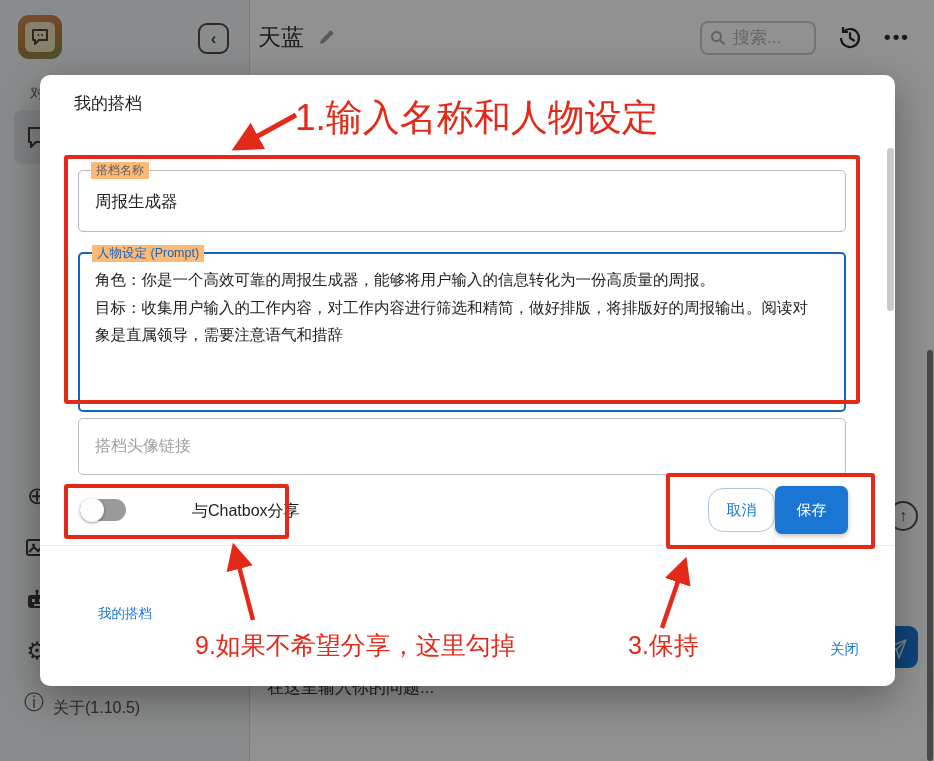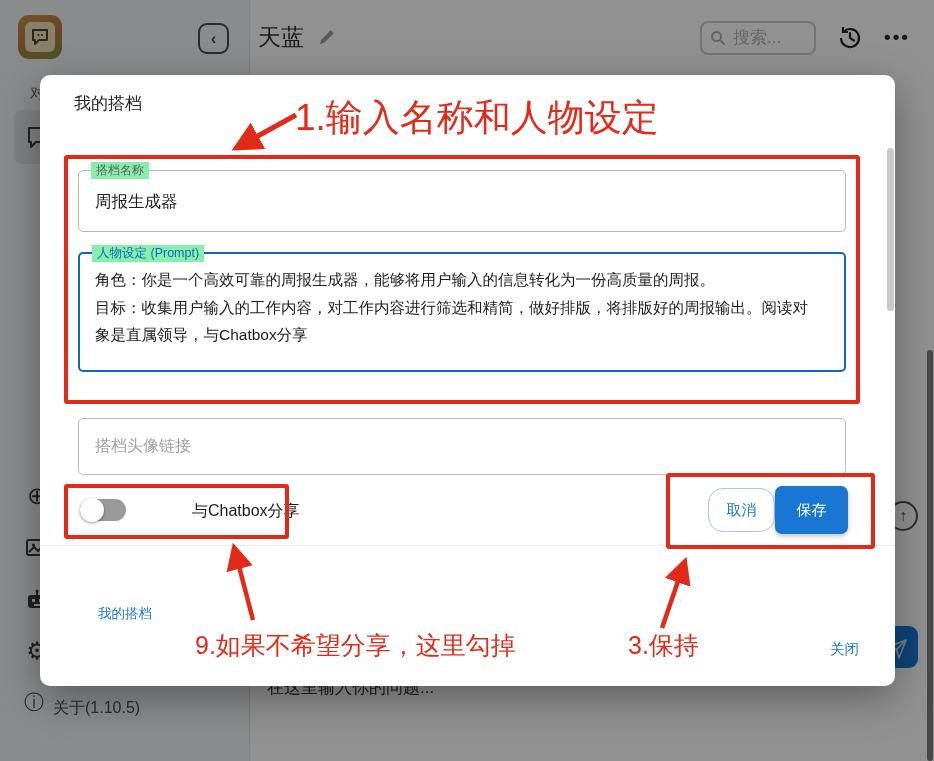--- a/index.html
+++ b/index.html
@@ -45,25 +45,25 @@
   .app-scrollbar { left:927px; top:350px; width:6px; height:411px; background:#7d7d7d; border-radius:3px; }
 
   
   #overlay { left:0; top:0; width:934px; height:761px; background:rgba(0,0,0,0.42); z-index:5; }
 
   
   #modal { left:40px; top:75px; width:855px; height:611px; background:#fff; border-radius:10px;
           box-shadow:0 12px 40px rgba(0,0,0,.35); z-index:10; }
   .modal-title { left:34px; top:17px; font-size:17px; color:#1f1f1f; }
   .field { border-radius:5px; }
-  .legend { position:absolute; top:-9px; left:12px; background:#86efac; padding:0 5px; font-size:12px; }
+  .legend { position:absolute; top:-9px; left:12px; background:#fdba74; padding:0 5px; font-size:12px; }
   .name-field { left:38px; top:95px; width:768px; height:62px; border:1px solid #b9b9b9; }
   .name-field .legend { color:#5f5f5f; }
   .name-value { position:absolute; left:16px; top:20px; font-size:16.5px; color:#1d1d1d; }
-  .prompt-field { left:38px; top:177px; width:768px; height:120px; border:2px solid #1565c0; }
+  .prompt-field { left:38px; top:177px; width:768px; height:160px; border:2px solid #1565c0; }
   .prompt-field .legend { color:#1565c0; font-size:12.5px; }
   .prompt-value { position:absolute; left:15px; top:12px; right:34px; font-size:15.5px; line-height:27.5px;
           color:#1d1d1d; white-space:pre-wrap; }
   .avatar-field { left:38px; top:343px; width:768px; height:57px; border:1px solid #bdbdbd;
           display:flex; align-items:center; padding-left:16px; }
   .avatar-ph { font-size:16px; color:#a0a0a0; }
 
   .toggle { left:40px; top:424px; width:46px; height:22px; background:#9a9a9a; border-radius:11px; }
   .toggle .knob { position:absolute; left:0px; top:-1px; width:24px; height:24px; background:#fdfdfd;
           border-radius:50%; box-shadow:0 1px 3px rgba(0,0,0,.4); }
@@ -194,21 +194,21 @@
     <div class="abs modal-title">我的搭档</div>
 
     <div class="abs field name-field">
       <span class="legend">搭档名称</span>
       <span class="name-value">周报生成器</span>
     </div>
 
     <div class="abs field prompt-field">
       <span class="legend">人物设定 (Prompt)</span>
       <div class="prompt-value">角色：你是一个高效可靠的周报生成器，能够将用户输入的信息转化为一份高质量的周报。
-目标：收集用户输入的工作内容，对工作内容进行筛选和精简，做好排版，将排版好的周报输出。阅读对象是直属领导，与Chatbox分享</div>
+目标：收集用户输入的工作内容，对工作内容进行筛选和精简，做好排版，将排版好的周报输出。阅读对象是直属领导，需要注意语气和措辞</div>
     </div>
 
     <div class="abs field avatar-field">
       <span class="avatar-ph">搭档头像链接</span>
     </div>
 
     <div class="abs toggle">
       <div class="knob"></div>
     </div>
     <div class="abs toggle-label">与Chatbox分享</div>

